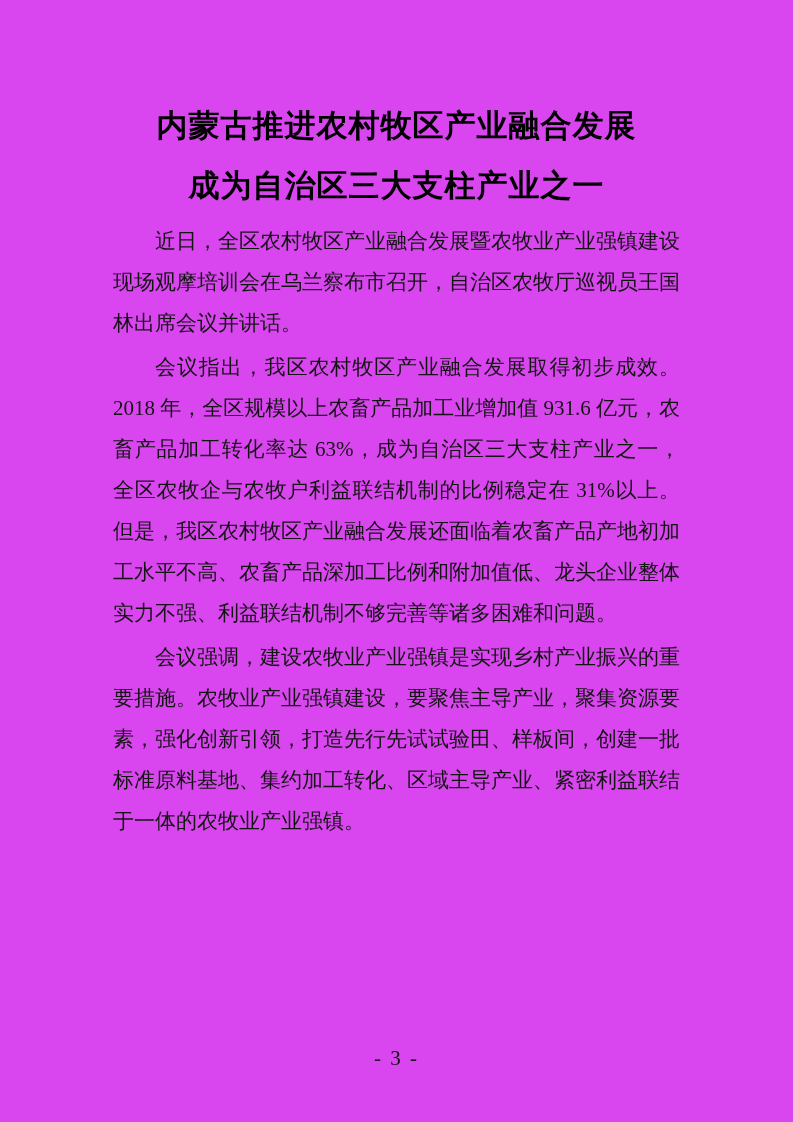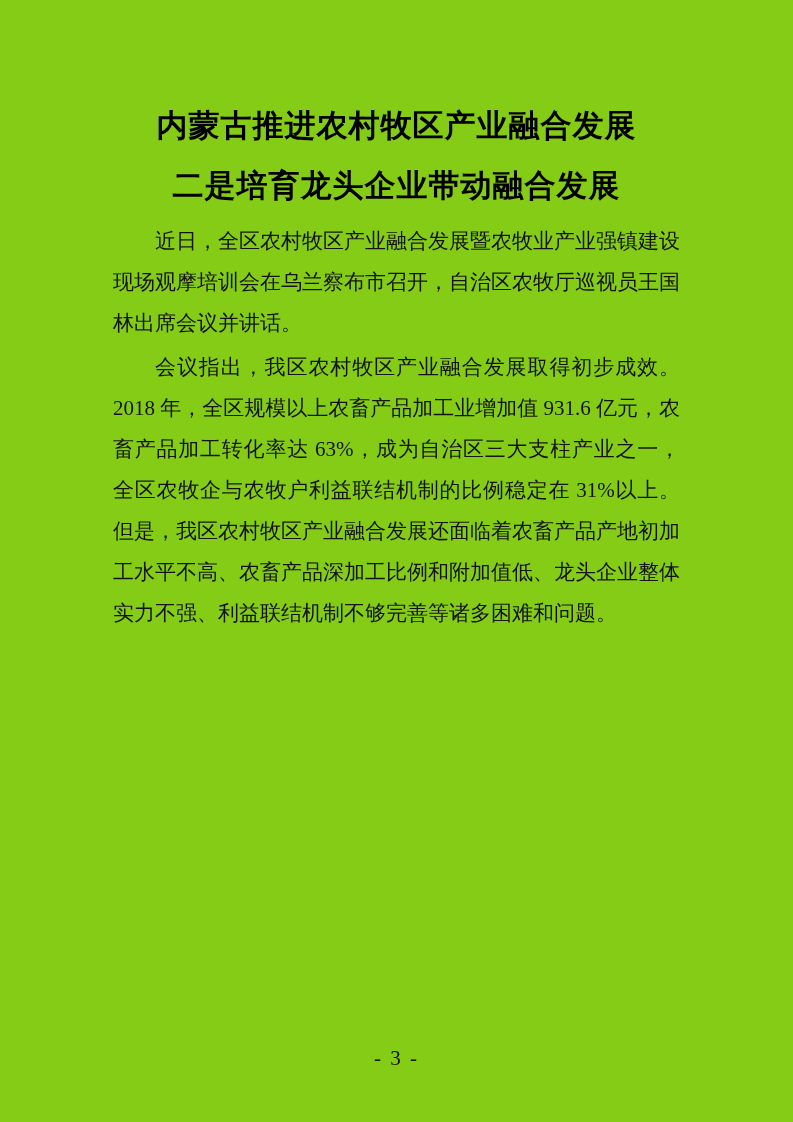--- a/index.html
+++ b/index.html
@@ -5,21 +5,21 @@
   html, body {
     margin: 0;
     padding: 0;
     background: #ffffff;
   }
   .page {
     position: relative;
     width: 793px;
     height: 1122px;
     margin: 0 auto;
-    background: #84cc16;
+    background: #d946ef;
     color: #1a1a1a;
     overflow: hidden;
     font-family: "Liberation Serif", "DejaVu Serif", serif;
   }
   .content {
     margin: 0 113px;
   }
   .doc-title {
     margin-top: 96px;
     text-align: center;
@@ -57,24 +57,25 @@
   }
 </style>
 </head>
 <body>
 
 <div class="page">
   <div class="content">
 
     <div class="doc-title">
       <div>内蒙古推进农村牧区产业融合发展</div>
-      <div>二是培育龙头企业带动融合发展</div>
+      <div>成为自治区三大支柱产业之一</div>
     </div>
 
     <div class="body-text">
       <p>近日，全区农村牧区产业融合发展暨农牧业产业强镇建设现场观摩培训会在乌兰察布市召开，自治区农牧厅巡视员王国林出席会议并讲话。</p>
       <p>会议指出，我区农村牧区产业融合发展取得初步成效。2018 年，全区规模以上农畜产品加工业增加值 931.6 亿元，农畜产品加工转化率达 63%，成为自治区三大支柱产业之一，全区农牧企与农牧户利益联结机制的比例稳定在 31%以上。但是，我区农村牧区产业融合发展还面临着农畜产品产地初加工水平不高、农畜产品深加工比例和附加值低、龙头企业整体实力不强、利益联结机制不够完善等诸多困难和问题。</p>
+      <p>会议强调，建设农牧业产业强镇是实现乡村产业振兴的重要措施。农牧业产业强镇建设，要聚焦主导产业，聚集资源要素，强化创新引领，打造先行先试试验田、样板间，创建一批标准原料基地、集约加工转化、区域主导产业、紧密利益联结于一体的农牧业产业强镇。</p>
     </div>
 
   </div>
 
   <div class="page-footer">- 3 -</div>
 </div>
 
 </body></html>

